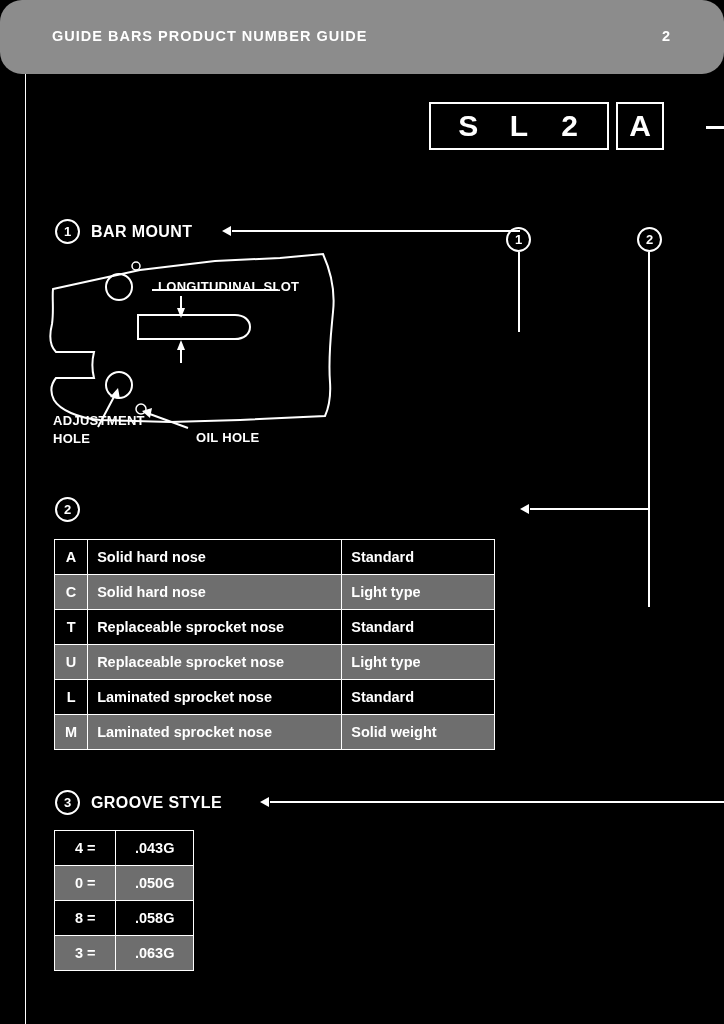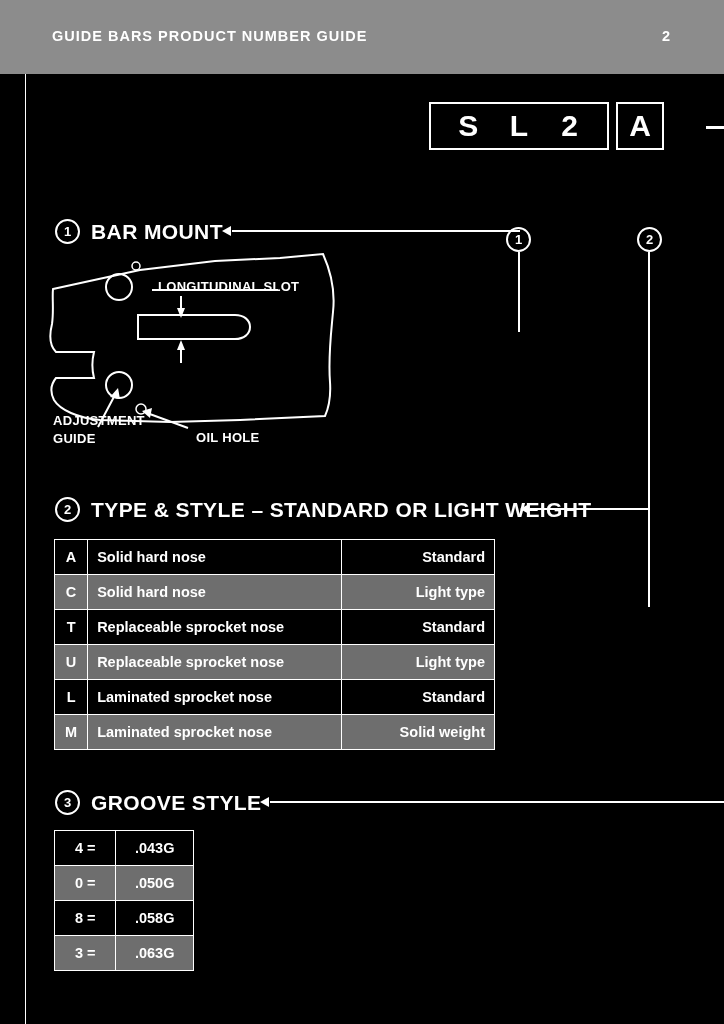--- a/index.html
+++ b/index.html
@@ -13,20 +13,21 @@
     overflow: hidden;
     position: relative;
   }
 
   
   .header {
     position: absolute;
     left: 0; top: 0;
     width: 724px; height: 74px;
     background: #8c8c8c;
+    border-radius: 22px;
   }
   .header-title {
     position: absolute;
     left: 52px; top: 36px;
     transform: translateY(-50%);
     font-size: 14.5px;
     font-weight: bold;
     letter-spacing: 1.0px;
     color: #ffffff;
   }
@@ -111,21 +112,21 @@
   .cn-2-top { left: 637px; top: 153px; }
 
   
   .section-head {
     position: absolute;
     display: flex;
     align-items: center;
     gap: 11px;
   }
   .section-head .label {
-    font-size: 21px;
+    font-size: 16px;
     font-weight: bold;
     letter-spacing: 0.4px;
     color: #ffffff;
     white-space: nowrap;
   }
   .sh-1 { left: 55px; top: 145px; }
   .sh-2 { left: 55px; top: 423px; }
   .sh-3 { left: 55px; top: 716px; }
 
   
@@ -173,21 +174,21 @@
     color: #ffffff;
     padding: 0 9px;
     vertical-align: middle;
   }
   .table-ts td.code-col {
     width: 33px;
     text-align: center;
     padding: 0;
   }
   .table-ts td.desc-col { width: 253px; }
-  .table-ts td.kind-col { width: 152px; text-align: right; }
+  .table-ts td.kind-col { width: 152px; }
   .table-ts tr.shaded td { background: #6e6e6e; }
 
   
   .table-gg {
     position: absolute;
     left: 54px; top: 756px;
     width: 140px;
     border-collapse: collapse;
   }
   .table-gg td {
@@ -275,28 +276,27 @@
 
       <line x1="58" y1="175" x2="76" y2="141" stroke="#ffffff" stroke-width="2"></line>
       <polygon points="78,136 70,145 80,147" fill="#ffffff"></polygon>
 
       <line x1="148" y1="176" x2="107" y2="161" stroke="#ffffff" stroke-width="2"></line>
       <polygon points="102,159 112,156 110,166" fill="#ffffff"></polygon>
     </svg>
     <div class="drawing-label lbl-slot">LONGITUDINAL SLOT</div>
     <div class="drawing-label lbl-adj">
       <div>ADJUSTMENT</div>
-      <div>GUIDE</div>
+      <div>HOLE</div>
     </div>
     <div class="drawing-label lbl-oil">OIL HOLE</div>
   </div>
 
   <div class="section-head sh-2">
     <div class="circle-num">2</div>
-    <div class="label">TYPE &amp; STYLE – STANDARD OR LIGHT WEIGHT</div>
   </div>
 
   <table class="table-ts">
     <tbody>
       <tr>
         <td class="code-col">A</td>
         <td class="desc-col">Solid hard nose</td>
         <td class="kind-col">Standard</td>
       </tr>
       <tr class="shaded">

